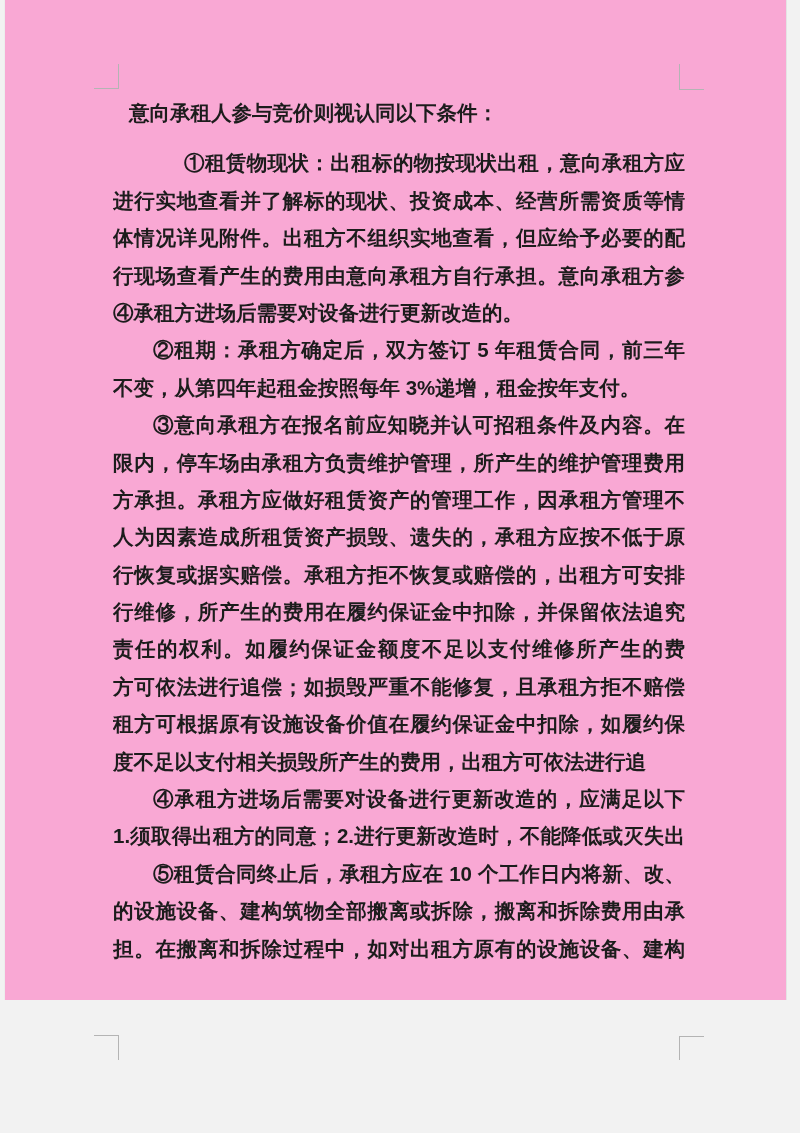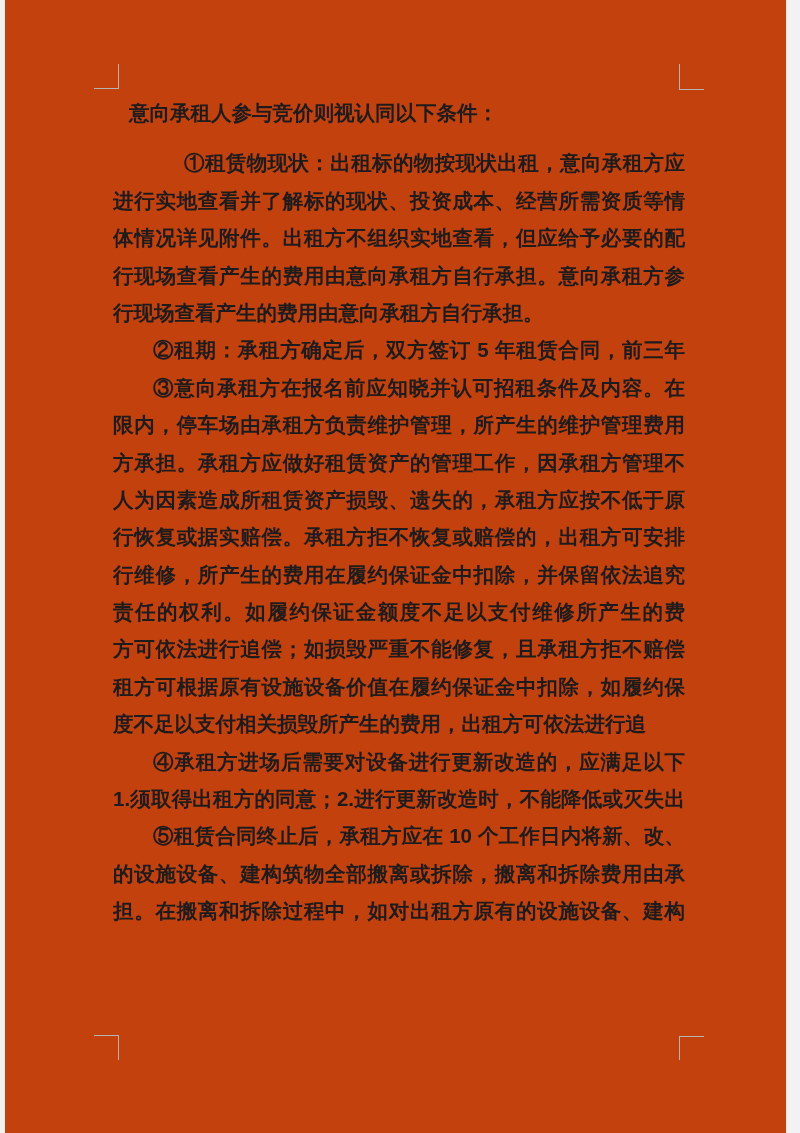--- a/index.html
+++ b/index.html
@@ -14,22 +14,22 @@
     width: 800px;
     height: 1133px;
     background: #f2f2f2;
     overflow: hidden;
   }
   .paper {
     position: absolute;
     left: 4px;
     top: 0;
     width: 783px;
-    height: 1133px;
-    background: #c2410c;
+    height: 1000px;
+    background: #f9a8d4;
     border-left: 1px solid #ededed;
     border-right: 1px solid #e4e4e4;
     box-sizing: border-box;
   }
   .mark { position: absolute; box-sizing: border-box; }
   .mark.tl { left: 89px;  top: 64px;   width: 25px; height: 25px;
              border-right: 1px solid #b4b4b4; border-bottom: 1px solid #b4b4b4; }
   .mark.tr { left: 674px; top: 64px;   width: 25px; height: 26px;
              border-left: 1px solid #b4b4b4;  border-bottom: 1px solid #b4b4b4; }
   .mark.bl { left: 89px;  top: 1035px; width: 25px; height: 25px;
@@ -69,22 +69,23 @@
     <div class="mark tr"></div>
     <div class="mark bl"></div>
     <div class="mark br"></div>
 
     <div class="text-area">
       <div class="ln i1 sp">意向承租人参与竞价则视认同以下条件：</div>
       <div class="ln i3 j">①租赁物现状：出租标的物按现状出租，意向承租方应自行</div>
       <div class="ln j">进行实地查看并了解标的现状、投资成本、经营所需资质等情况，具</div>
       <div class="ln j">体情况详见附件。出租方不组织实地查看，但应给予必要的配合，进</div>
       <div class="ln j">行现场查看产生的费用由意向承租方自行承担。意向承租方参与报名，</div>
-      <div class="ln">行现场查看产生的费用由意向承租方自行承担。</div>
+      <div class="ln">④承租方进场后需要对设备进行更新改造的。</div>
       <div class="ln i2 j">②租期：承租方确定后，双方签订 5 年租赁合同，前三年的租金</div>
+      <div class="ln">不变，从第四年起租金按照每年 3%递增，租金按年支付。</div>
       <div class="ln i2 j">③意向承租方在报名前应知晓并认可招租条件及内容。在租赁期</div>
       <div class="ln j">限内，停车场由承租方负责维护管理，所产生的维护管理费用由承租</div>
       <div class="ln j">方承担。承租方应做好租赁资产的管理工作，因承租方管理不善，或</div>
       <div class="ln j">人为因素造成所租赁资产损毁、遗失的，承租方应按不低于原标准进</div>
       <div class="ln j">行恢复或据实赔偿。承租方拒不恢复或赔偿的，出租方可安排人员进</div>
       <div class="ln j">行维修，所产生的费用在履约保证金中扣除，并保留依法追究承租方</div>
       <div class="ln j">责任的权利。如履约保证金额度不足以支付维修所产生的费用，出租</div>
       <div class="ln j">方可依法进行追偿；如损毁严重不能修复，且承租方拒不赔偿的，出</div>
       <div class="ln j">租方可根据原有设施设备价值在履约保证金中扣除，如履约保证金额</div>
       <div class="ln">度不足以支付相关损毁所产生的费用，出租方可依法进行追偿。</div>

